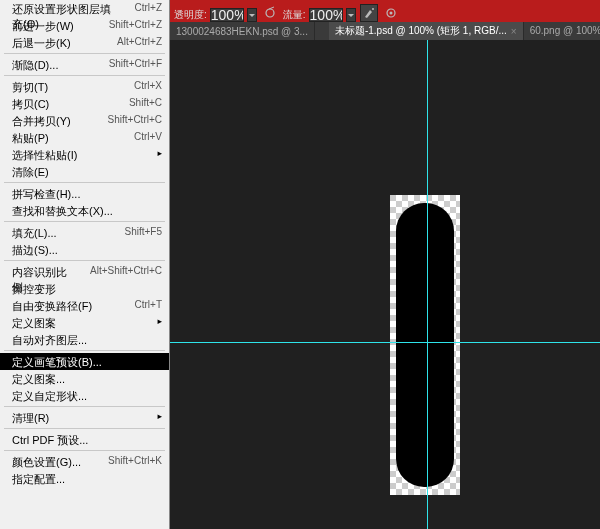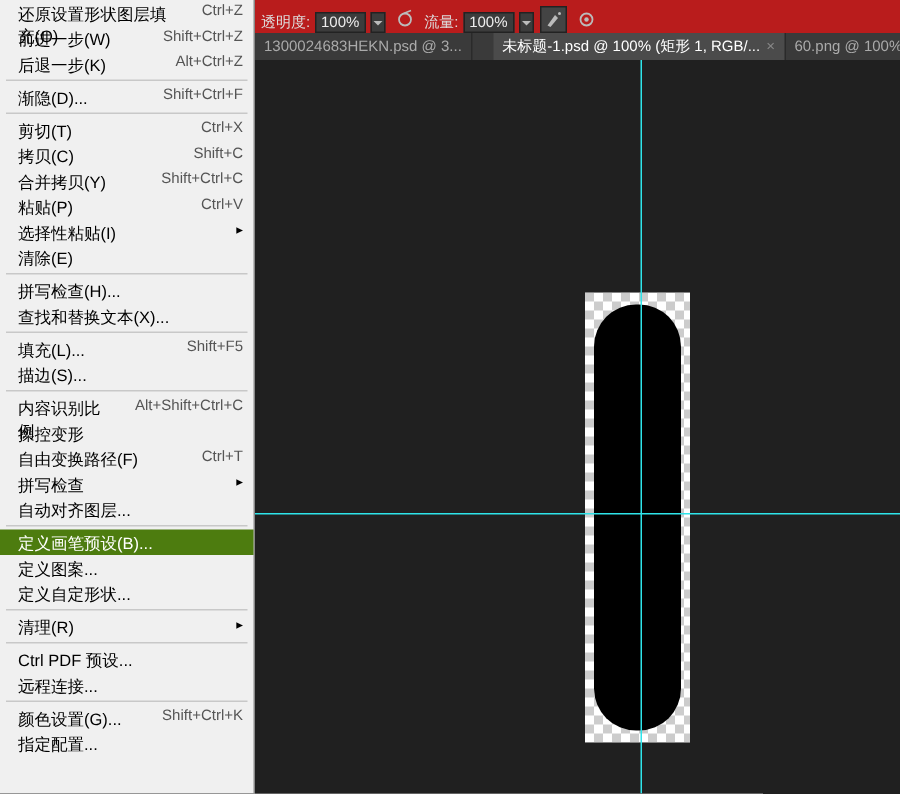--- a/index.html
+++ b/index.html
@@ -1,42 +1,42 @@
 <!DOCTYPE html>
 <html><head>
 <meta charset="utf-8">
 <style>
   * { margin:0; padding:0; box-sizing:border-box; }
   html,body { width:600px; height:529px; overflow:hidden; font-family:"Microsoft YaHei","SimSun",Arial,sans-serif; font-size:11px; }
   .app { position:relative; width:600px; height:529px; background:#3a3a3a; }
   
   .optbar { position:absolute; left:170px; top:0; right:0; height:22px; background:#b91c1c; color:#ddd; display:flex; align-items:flex-end; padding:0 4px; gap:4px; font-size:10px; }
   .optbar .slot { display:flex; align-items:center; gap:3px; }
-  .optbar input { width:34px; height:14px; background:#3c3c3c; border:1px solid #222; color:#eee; font-size:10px; text-align:center; }
+  .optbar input { width:34px; height:14px; background:#3c3c3c; border:1px solid #222; color:#eee; font-size:14px; text-align:center; }
   .optbar .dd { width:10px; height:14px; background:#3c3c3c; border:1px solid #222; display:flex; align-items:center; justify-content:center; }
   .optbar .dd::after { content:""; border:3px solid transparent; border-top-color:#bbb; margin-top:3px; }
   .iconbtn { width:18px; height:18px; display:flex; align-items:center; justify-content:center; border:1px solid transparent; }
   .iconbtn.active { border-color:#222; background:#444; }
   
   .tabs { position:absolute; left:170px; top:22px; right:0; height:18px; background:#3a3a3a; display:flex; align-items:flex-start; font-size:10px; color:#aaa; overflow:hidden; white-space:nowrap; }
   .tab { padding:0 6px; height:100%; display:flex; align-items:center; gap:4px; border-right:1px solid #2a2a2a; }
   .tab.active { background:#4b4b4b; color:#fff;margin-left:14px; }
   .tab .x { color:#888; }
   
   .canvas { position:absolute; left:170px; top:40px; right:0; bottom:0; background:#202020; }
   .doc { position:absolute; left:220px; top:155px; width:70px; height:300px;
          background:
            repeating-conic-gradient(#fff 0 25%, #ccc 0 50%) 0 0/12px 12px; }
   .doc .shape { position:absolute; left:6px; top:8px; right:6px; bottom:8px; background:#000; border-radius:28px; }
   .guide-v { position:absolute; top:0; bottom:0; width:1px; background:#2ee4ea; }
   .guide-h { position:absolute; left:0; right:0; height:1px; background:#2ee4ea; }
   
   .menu { position:absolute; left:0; top:0; width:170px; background:#f0f0f0; color:#000; height:529px; border-right:1px solid #888; }
   .mi { display:flex; align-items:flex-start; justify-content:space-between; padding:2px 7px 2px 12px; height:17px; cursor:default;gap:16px; }
-  .mi.sel { background:#4d7c0f; color:#fff; }
+  .mi.sel { background:#000000; color:#fff; }
   .mi.sub::after { content:"▸"; font-size:9px; margin-left:4px; }
   .mi .sc { color:#555; font-size:10px; }
   .sep { height:1px; background:#c8c8c8; margin:2px 4px; }
   svg { display:block; }
 </style>
 </head>
 <body>
 <div class="app">
 
 <div class="optbar">
@@ -153,21 +153,21 @@
         <span class="sc">Alt+Shift+Ctrl+C</span>
       </div>
       <div class="mi">
         <span>操控变形</span>
       </div>
       <div class="mi">
         <span>自由变换路径(F)</span>
         <span class="sc">Ctrl+T</span>
       </div>
       <div class="mi sub">
-        <span>拼写检查</span>
+        <span>定义图案</span>
       </div>
       <div class="mi">
         <span>自动对齐图层...</span>
       </div>
       <div class="sep"></div>
       <div class="mi sel">
         <span>定义画笔预设(B)...</span>
       </div>
       <div class="mi">
         <span>定义图案...</span>
@@ -176,23 +176,20 @@
         <span>定义自定形状...</span>
       </div>
       <div class="sep"></div>
       <div class="mi sub">
         <span>清理(R)</span>
       </div>
       <div class="sep"></div>
       <div class="mi">
         <span>Ctrl PDF 预设...</span>
       </div>
-      <div class="mi">
-        <span>远程连接...</span>
-      </div>
       <div class="sep"></div>
       <div class="mi">
         <span>颜色设置(G)...</span>
         <span class="sc">Shift+Ctrl+K</span>
       </div>
       <div class="mi">
         <span>指定配置...</span>
       </div>
     </div>
 

